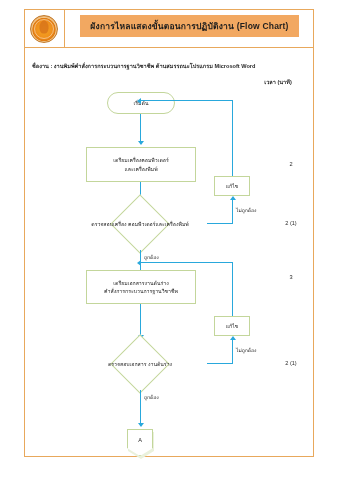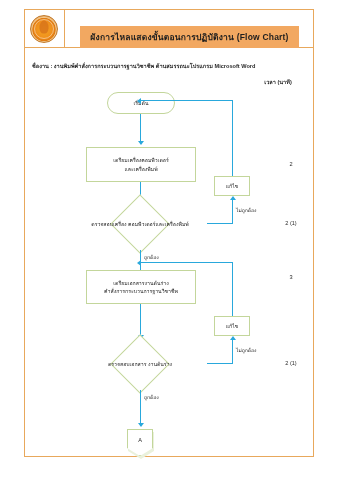--- a/index.html
+++ b/index.html
@@ -37,21 +37,21 @@
     content:"";position:absolute;left:50%;top:46%;
     transform:translate(-50%,-50%);
     width:9px;height:13px;border-radius:50% 50% 40% 40%;
     background:#d8741a;opacity:.85;
   }
   .seal::after{
     content:"";position:absolute;left:3px;top:3px;right:3px;bottom:3px;
     border-radius:50%;border:1px solid rgba(255,255,255,.45);
   }
   .title-cell{
-    position:absolute;left:65px;top:11px;right:25px;height:51px;
+    position:absolute;left:65px;top:0;right:25px;height:51px;
     display:flex;align-items:center;justify-content:center;
   }
   .title-band{
     background:#f2a861;color:#1e1e1e;
     font-size:8.5px;font-weight:bold;letter-spacing:.2px;
     padding:4px 10px;white-space:nowrap;
   }
 
   
   .subtitle{

